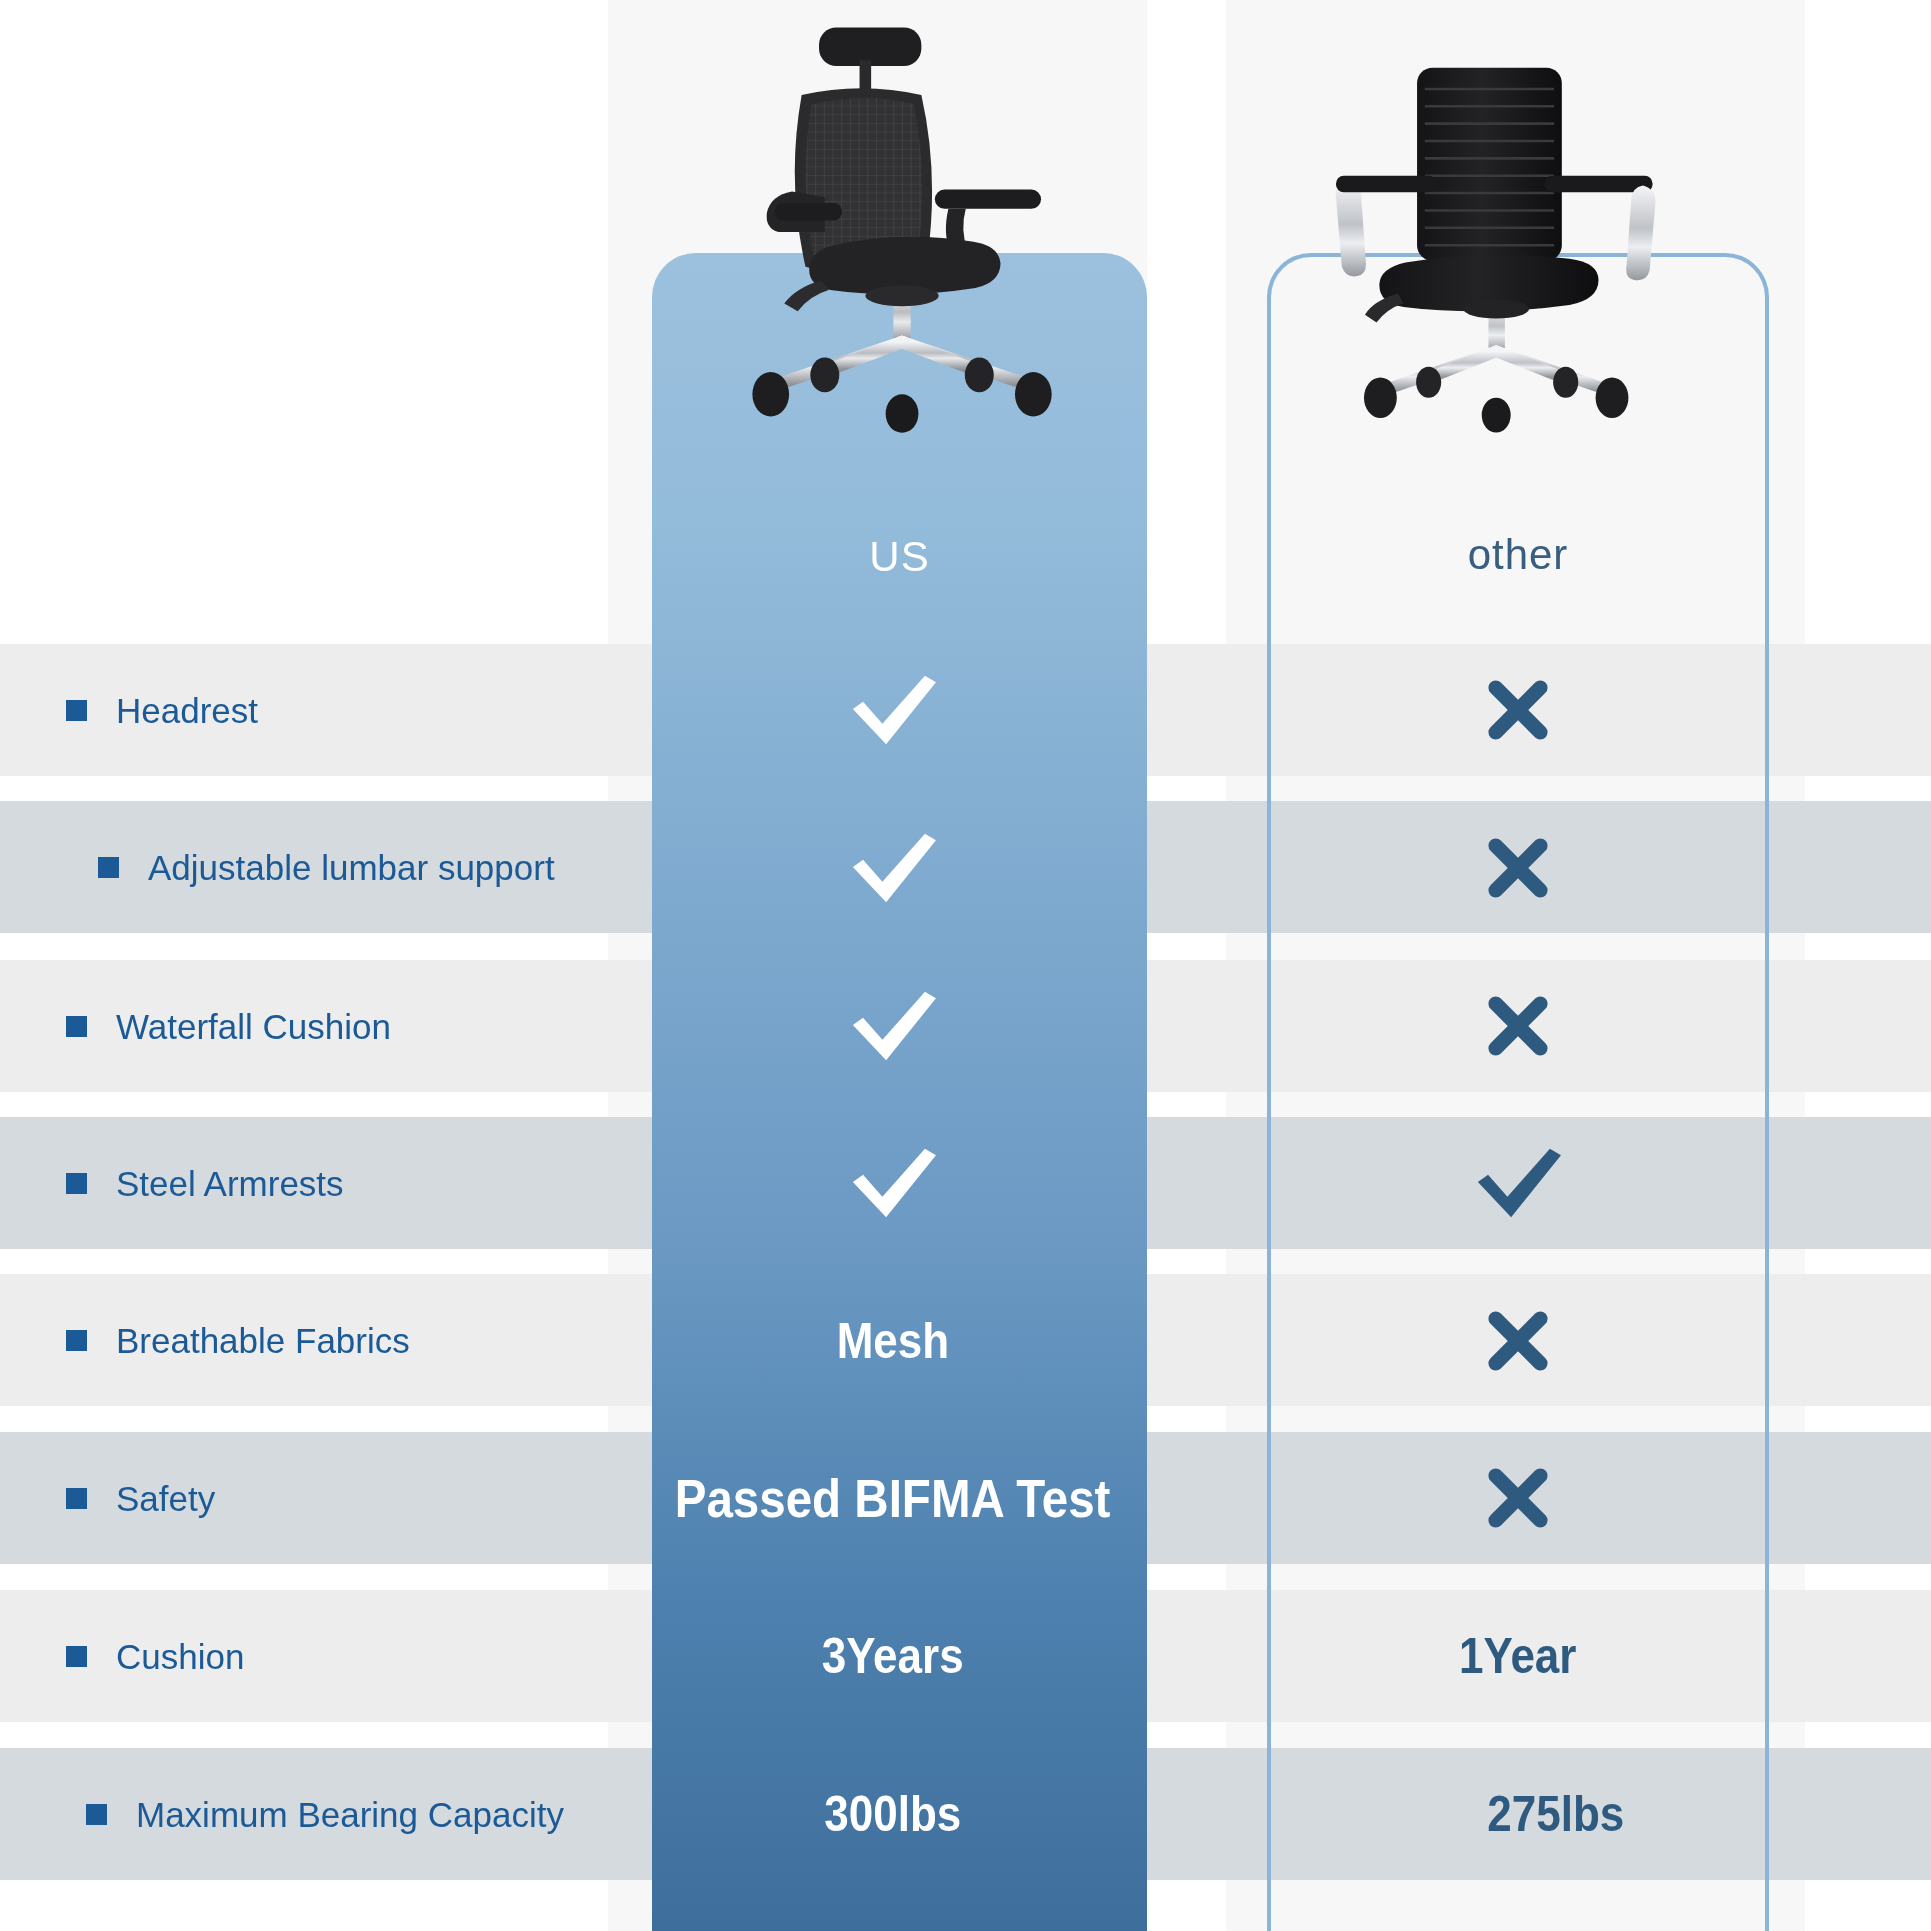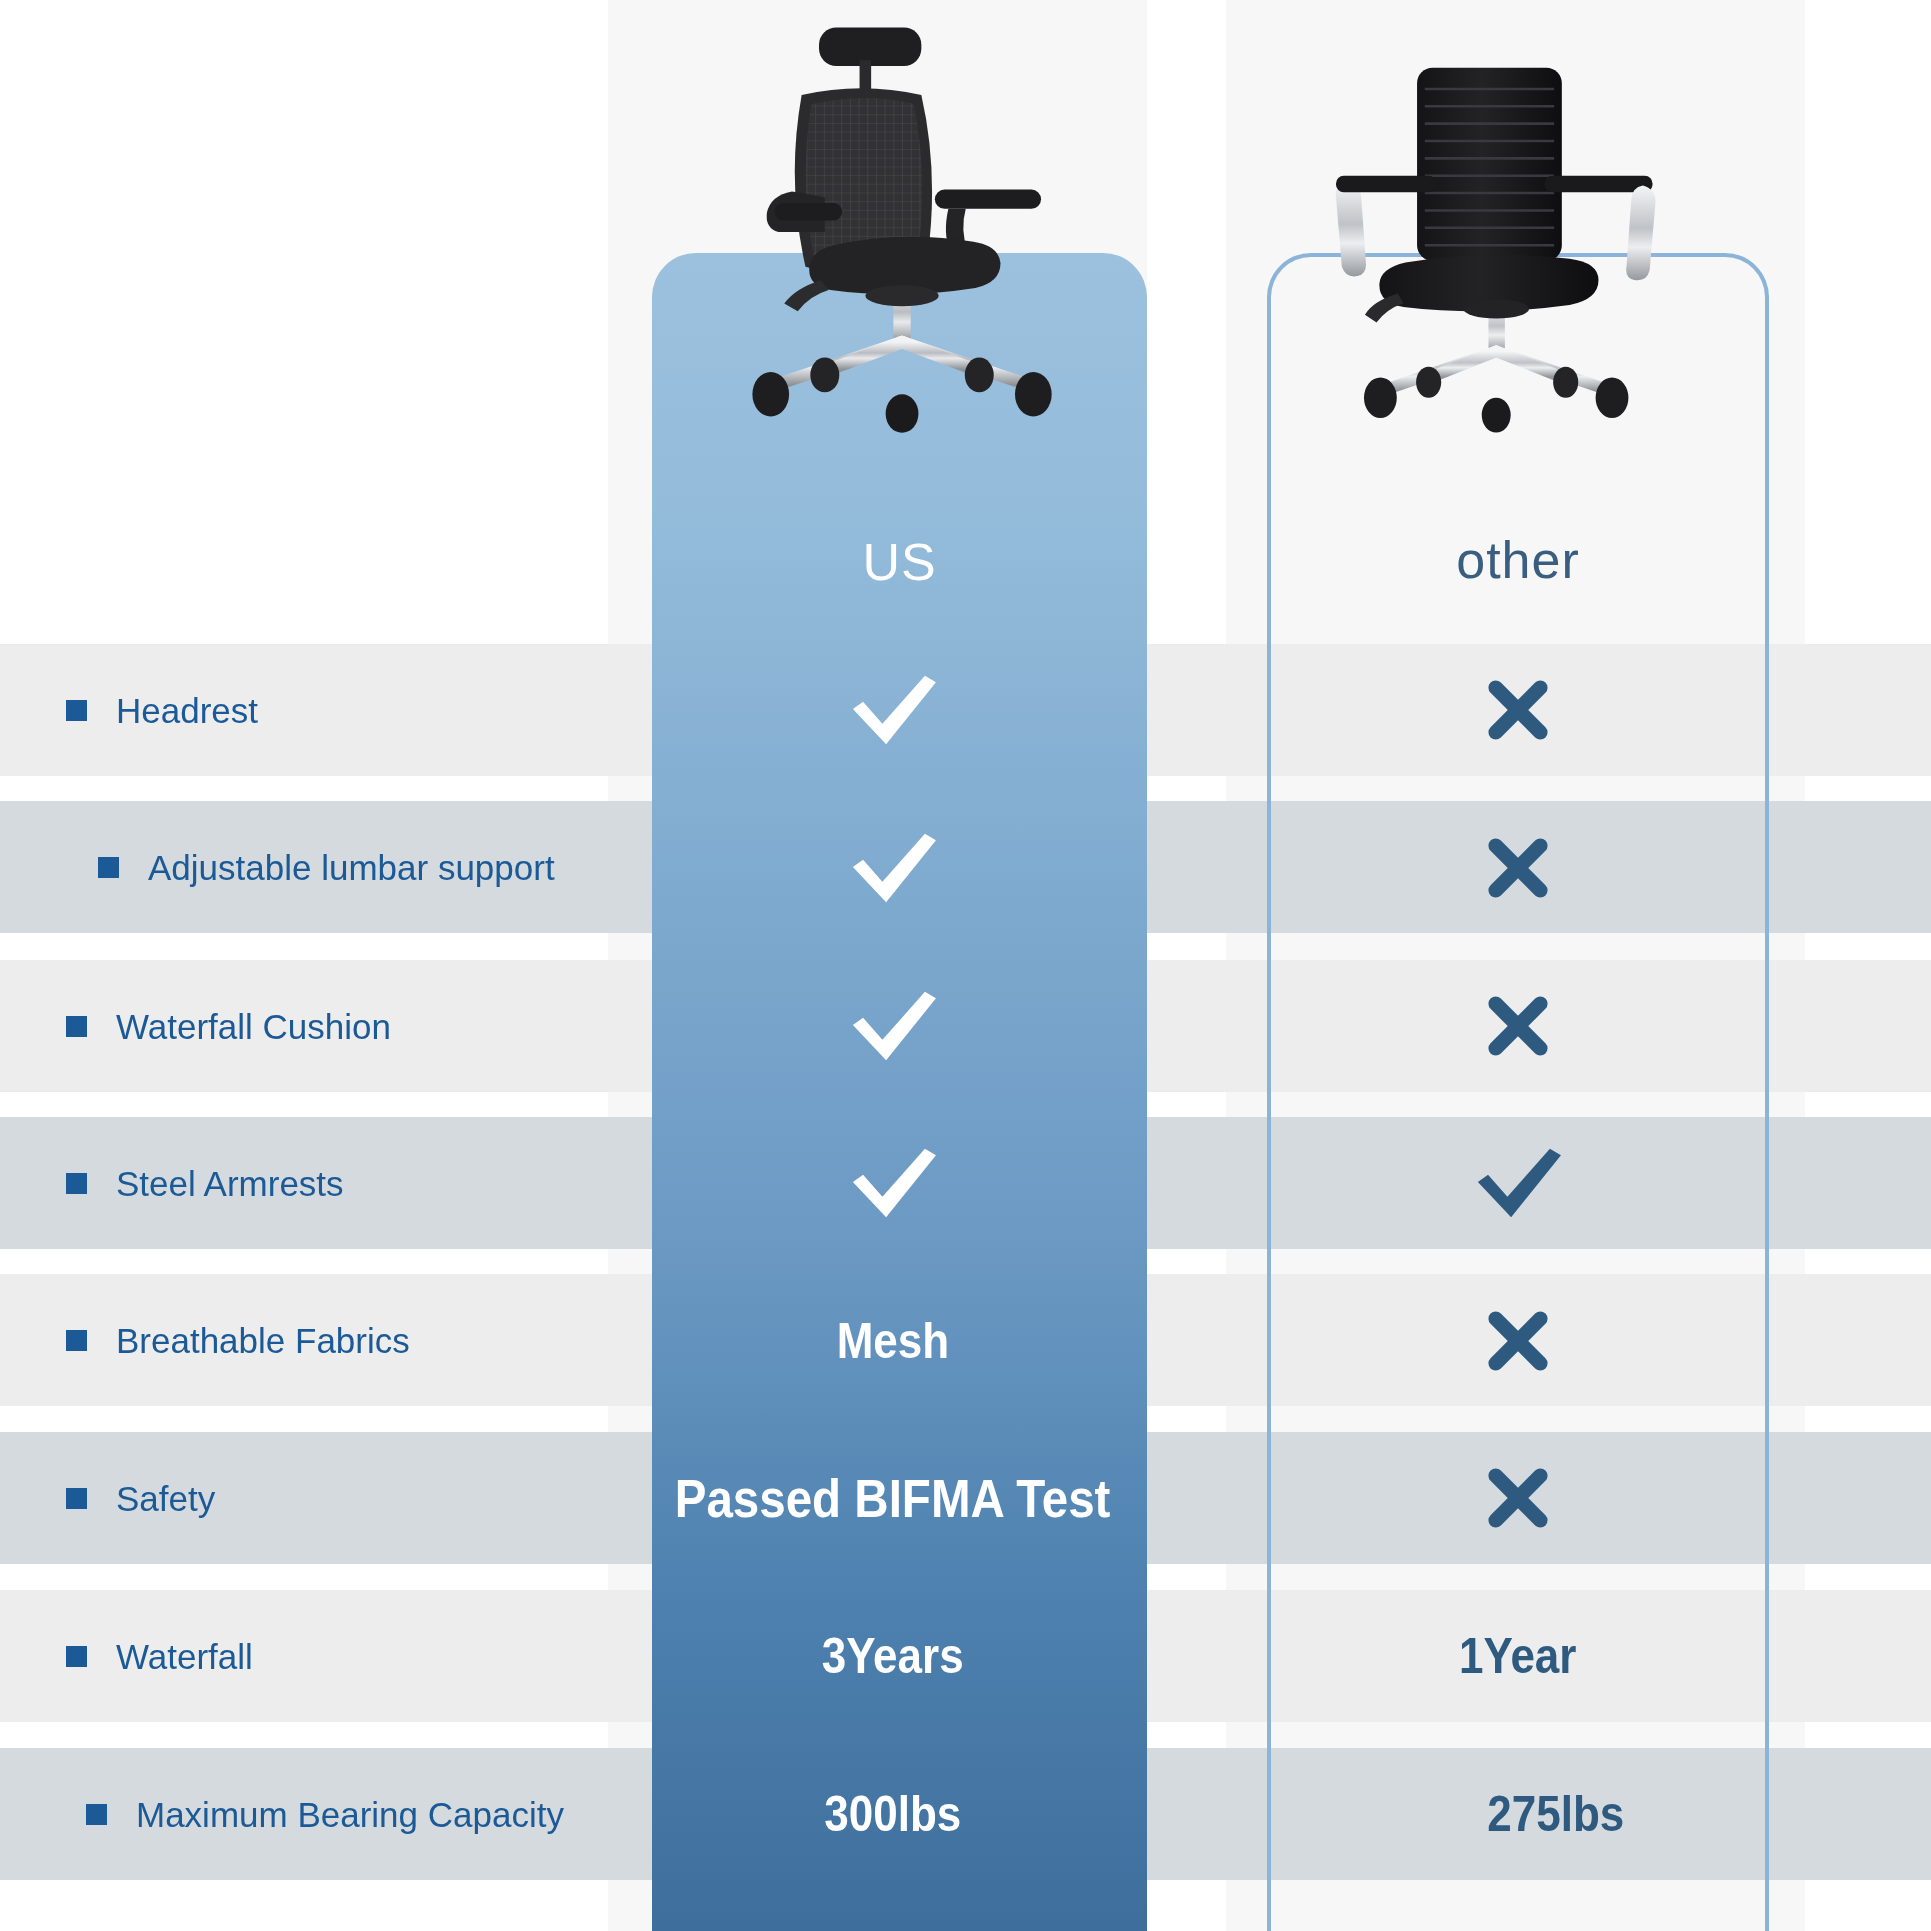--- a/index.html
+++ b/index.html
@@ -44,21 +44,21 @@
 
   
   .chair-wrap{position:absolute;z-index:6;}
   #chair-us{left:676px;top:9.7px;width:454px;height:502px;}
   #chair-other{left:1303px;top:58px;width:425px;height:415px;}
 
   
   .col-heading{
     position:absolute;z-index:7;
     text-align:center;
-    font-size:52px;
+    font-size:42px;
     font-weight:400;
     letter-spacing:1px;
     line-height:1;
   }
   #heading-us{left:652px;top:536px;width:495px;color:#ffffff;}
   #heading-other{left:1267px;top:534px;width:502px;color:#3A5E7F;}
 
   
   .feat-label{
     position:absolute;z-index:7;
@@ -331,21 +331,21 @@
     <div class="cell cell-other" style="top: 1440px;">
       <svg class="mark-x" width="64" height="64" viewBox="0 0 66 66">
         <g stroke="#2E5A80" stroke-width="15" stroke-linecap="round">
           <path d="M10 10 L56 56"></path>
           <path d="M56 10 L10 56"></path>
         </g>
       </svg>
     </div>
     <div class="feat-label" style="top: 1634px;">
       <span class="bullet"></span>
-      <span class="feat-text">Waterfall</span>
+      <span class="feat-text">Cushion</span>
     </div>
     <div class="cell cell-us" style="top: 1598px;">
       <div class="cell-value on-blue">3Years</div>
     </div>
     <div class="cell cell-other" style="top: 1598px;">
       <div class="cell-value on-gray">1Year</div>
     </div>
     <div class="feat-label" style="top: 1792px; padding-left: 20px;">
       <span class="bullet"></span>
       <span class="feat-text">Maximum Bearing Capacity</span>

